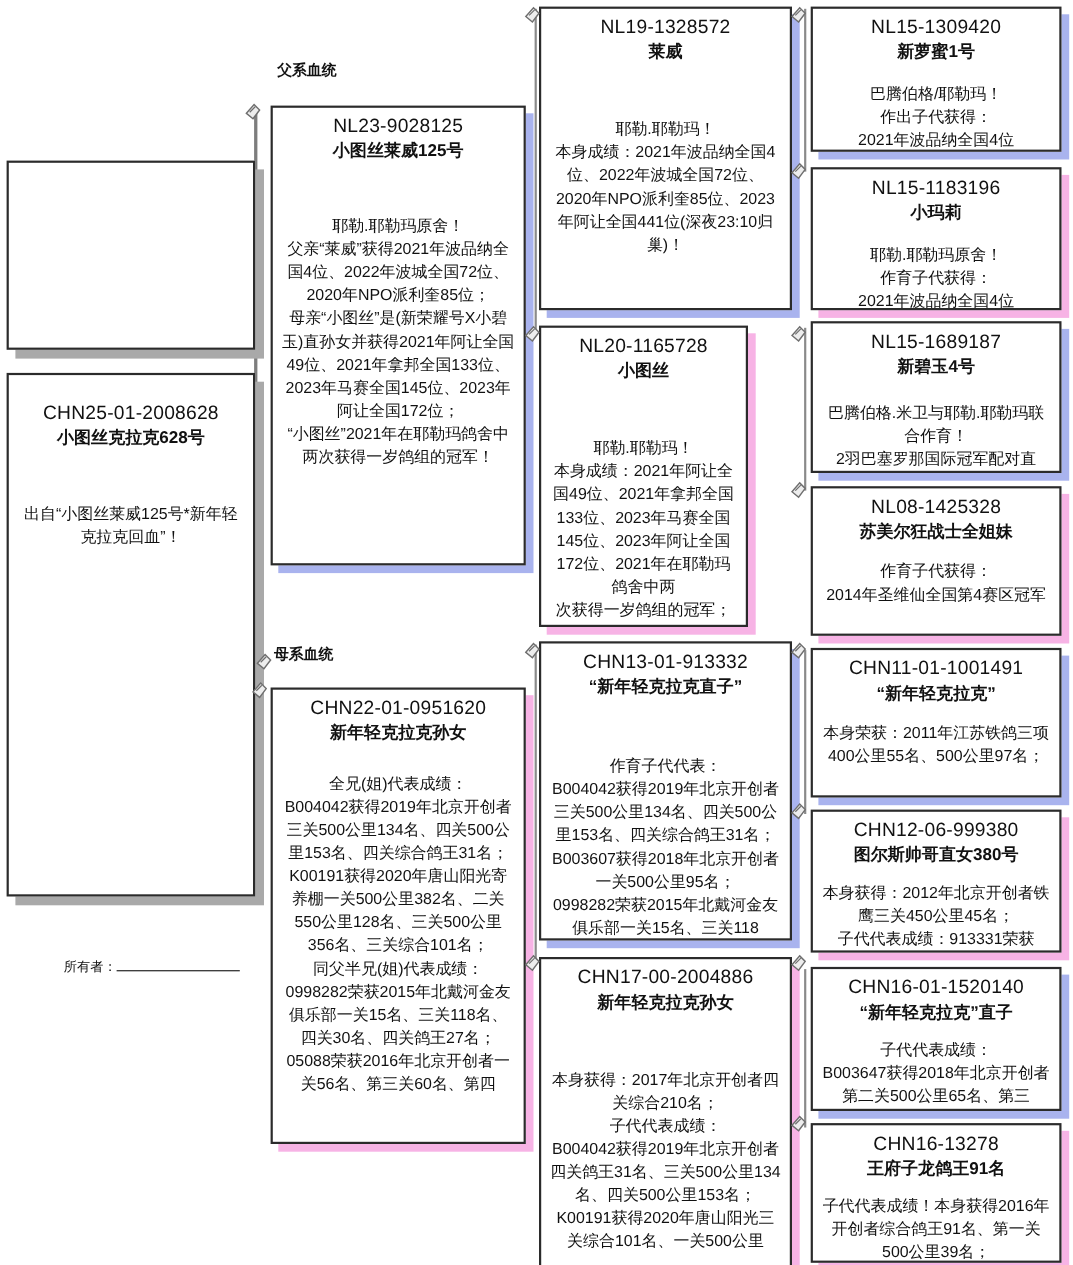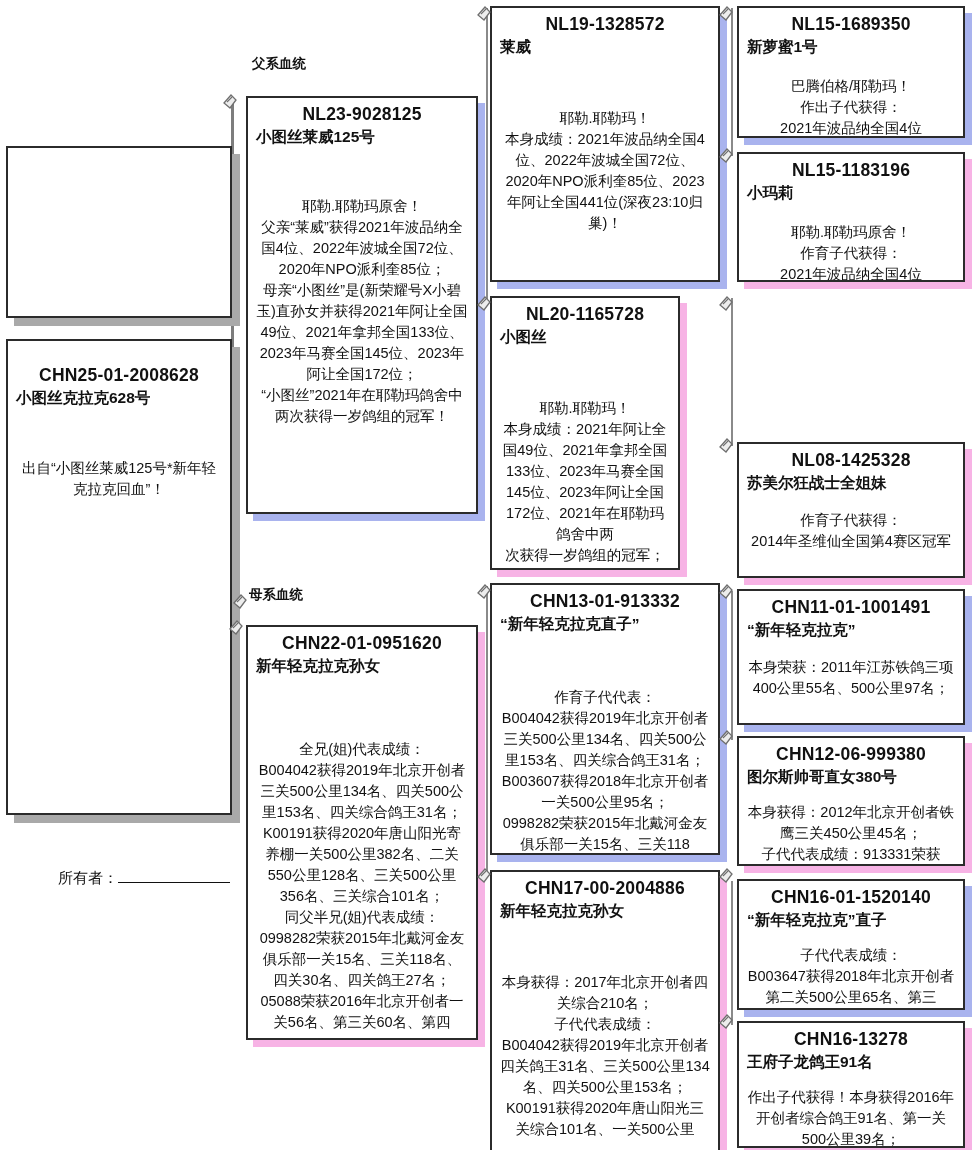--- a/index.html
+++ b/index.html
@@ -12,32 +12,32 @@
     font-family:"Liberation Sans","DejaVu Sans",sans-serif; color:var(--ink);
     overflow:hidden;
   }
   .pbox{
     position:absolute; background:#fff; border:2px solid #2b2b2b;
     box-sizing:border-box; overflow:hidden; padding:6px 8px 4px 8px;
   }
   .pbox.male{ box-shadow:7px 7px 0 var(--male); }
   .pbox.female{ box-shadow:7px 7px 0 var(--female); }
   .pbox.neutral{ box-shadow:8px 8px 0 var(--neutral); }
-  .box-id{ font-weight:bold; font-size:17.5px; text-align:center; letter-spacing:.2px; }
-  .box-name{ font-weight:bold; font-size:15.5px; margin-top:2px; }
+  .box-id{ font-weight:normal; font-size:17.5px; text-align:center; letter-spacing:.2px; }
+  .box-name{ font-weight:bold; font-size:15.5px; text-align:center; margin-top:2px; }
   .box-body{
     font-size:14.5px; line-height:21px; white-space:pre-line;
     text-align:center;
   }
   .branch-label{ position:absolute; font-weight:bold; font-size:13.5px; }
   .vline{ position:absolute; background:var(--line); }
   .vline.thick{ width:3px; background:#7d7d7d; }
   .vline.thin{ width:2px; }
   .clip{ position:absolute; width:20px; height:20px; }
-  .owner{ position:absolute; font-size:15px; }
+  .owner{ position:absolute; font-size:12px; }
   .owner .blank{
     display:inline-block; width:112px; border-bottom:1.5px solid #111; height:14px;
     vertical-align:baseline;
   }
 </style>
 </head>
 <body>
 
 <div id="stage">
 
@@ -65,21 +65,21 @@
     <div class="box-name">小图丝莱威125号</div>
     <div class="box-body" style="margin-top:48px">耶勒.耶勒玛原舍！
 父亲“莱威”获得2021年波品纳全国4位、2022年波城全国72位、2020年NPO派利奎85位；
 母亲“小图丝”是(新荣耀号X小碧玉)直孙女并获得2021年阿让全国49位、2021年拿邦全国133位、2023年马赛全国145位、2023年阿让全国172位；
 “小图丝”2021年在耶勒玛鸽舍中两次获得一岁鸽组的冠军！</div>
   </div>
 
   <div class="pbox female" style="left:246px;top:625px;width:232px;height:415px">
     <div class="box-id">CHN22-01-0951620</div>
     <div class="box-name">新年轻克拉克孙女</div>
-    <div class="box-body" style="margin-top:62px">全兄(姐)代表成绩：
+    <div class="box-body" style="margin-top:26px">全兄(姐)代表成绩：
 B004042获得2019年北京开创者三关500公里134名、四关500公里153名、四关综合鸽王31名；
 K00191获得2020年唐山阳光寄养棚一关500公里382名、二关550公里128名、三关500公里356名、三关综合101名；
 同父半兄(姐)代表成绩：
 0998282荣获2015年北戴河金友俱乐部一关15名、三关118名、四关30名、四关鸽王27名；
 05088荣获2016年北京开创者一关56名、第三关60名、第四</div>
   </div>
 
   <div class="pbox male" style="left:490px;top:6px;width:230px;height:276px">
     <div class="box-id">NL19-1328572</div>
     <div class="box-name">莱威</div>
@@ -107,35 +107,41 @@
   <div class="pbox female" style="left:490px;top:870px;width:230px;height:339px">
     <div class="box-id">CHN17-00-2004886</div>
     <div class="box-name">新年轻克拉克孙女</div>
     <div class="box-body" style="margin-top:50px">本身获得：2017年北京开创者四关综合210名；
 子代代表成绩：
 B004042获得2019年北京开创者四关鸽王31名、三关500公里134名、四关500公里153名；
 K00191获得2020年唐山阳光三关综合101名、一关500公里</div>
   </div>
 
   <div class="pbox male" style="left:737px;top:6px;width:228px;height:132px">
-    <div class="box-id">NL15-1689350</div>
+    <div class="box-id">NL15-1309420</div>
     <div class="box-name">新萝蜜1号</div>
     <div class="box-body" style="margin-top:18px">巴腾伯格/耶勒玛！
 作出子代获得：
 2021年波品纳全国4位</div>
   </div>
 
   <div class="pbox female" style="left:737px;top:152px;width:228px;height:130px">
     <div class="box-id">NL15-1183196</div>
     <div class="box-name">小玛莉</div>
     <div class="box-body" style="margin-top:18px">耶勒.耶勒玛原舍！
 作育子代获得：
 2021年波品纳全国4位</div>
   </div>
 
+  <div class="pbox male" style="left:737px;top:292px;width:228px;height:138px">
+    <div class="box-id">NL15-1689187</div>
+    <div class="box-name">新碧玉4号</div>
+    <div class="box-body" style="margin-top:22px">巴腾伯格.米卫与耶勒.耶勒玛联合作育！
+2羽巴塞罗那国际冠军配对直</div>
+  </div>
 
   <div class="pbox female" style="left:737px;top:442px;width:228px;height:136px">
     <div class="box-id">NL08-1425328</div>
     <div class="box-name">苏美尔狂战士全姐妹</div>
     <div class="box-body" style="margin-top:16px">作育子代获得：
 2014年圣维仙全国第4赛区冠军</div>
   </div>
 
   <div class="pbox male" style="left:737px;top:589px;width:228px;height:136px">
     <div class="box-id">CHN11-01-1001491</div>
@@ -153,21 +159,21 @@
   <div class="pbox male" style="left:737px;top:879px;width:228px;height:131px">
     <div class="box-id">CHN16-01-1520140</div>
     <div class="box-name">“新年轻克拉克”直子</div>
     <div class="box-body" style="margin-top:14px">子代代表成绩：
 B003647获得2018年北京开创者第二关500公里65名、第三</div>
   </div>
 
   <div class="pbox female" style="left:737px;top:1021px;width:228px;height:127px">
     <div class="box-id">CHN16-13278</div>
     <div class="box-name">王府子龙鸽王91名</div>
-    <div class="box-body" style="margin-top:14px">作出子代获得！本身获得2016年开创者综合鸽王91名、第一关500公里39名；</div>
+    <div class="box-body" style="margin-top:14px">子代代表成绩！本身获得2016年开创者综合鸽王91名、第一关500公里39名；</div>
   </div>
 
   <div class="owner" style="left:58px;top:868px">
     <span>所有者：</span><span class="blank"></span>
   </div>
 
   <svg class="clip" style="left:220px;top:92px" viewBox="0 0 20 20">
       <path d="M4 11 L11 3 L16 8 L10 16 Z" fill="#ededed" stroke="#6f6f6f" stroke-width="1.3"></path>
       <path d="M7 10 L12 5" stroke="#6f6f6f" stroke-width="1.1" fill="none"></path>
     </svg>

